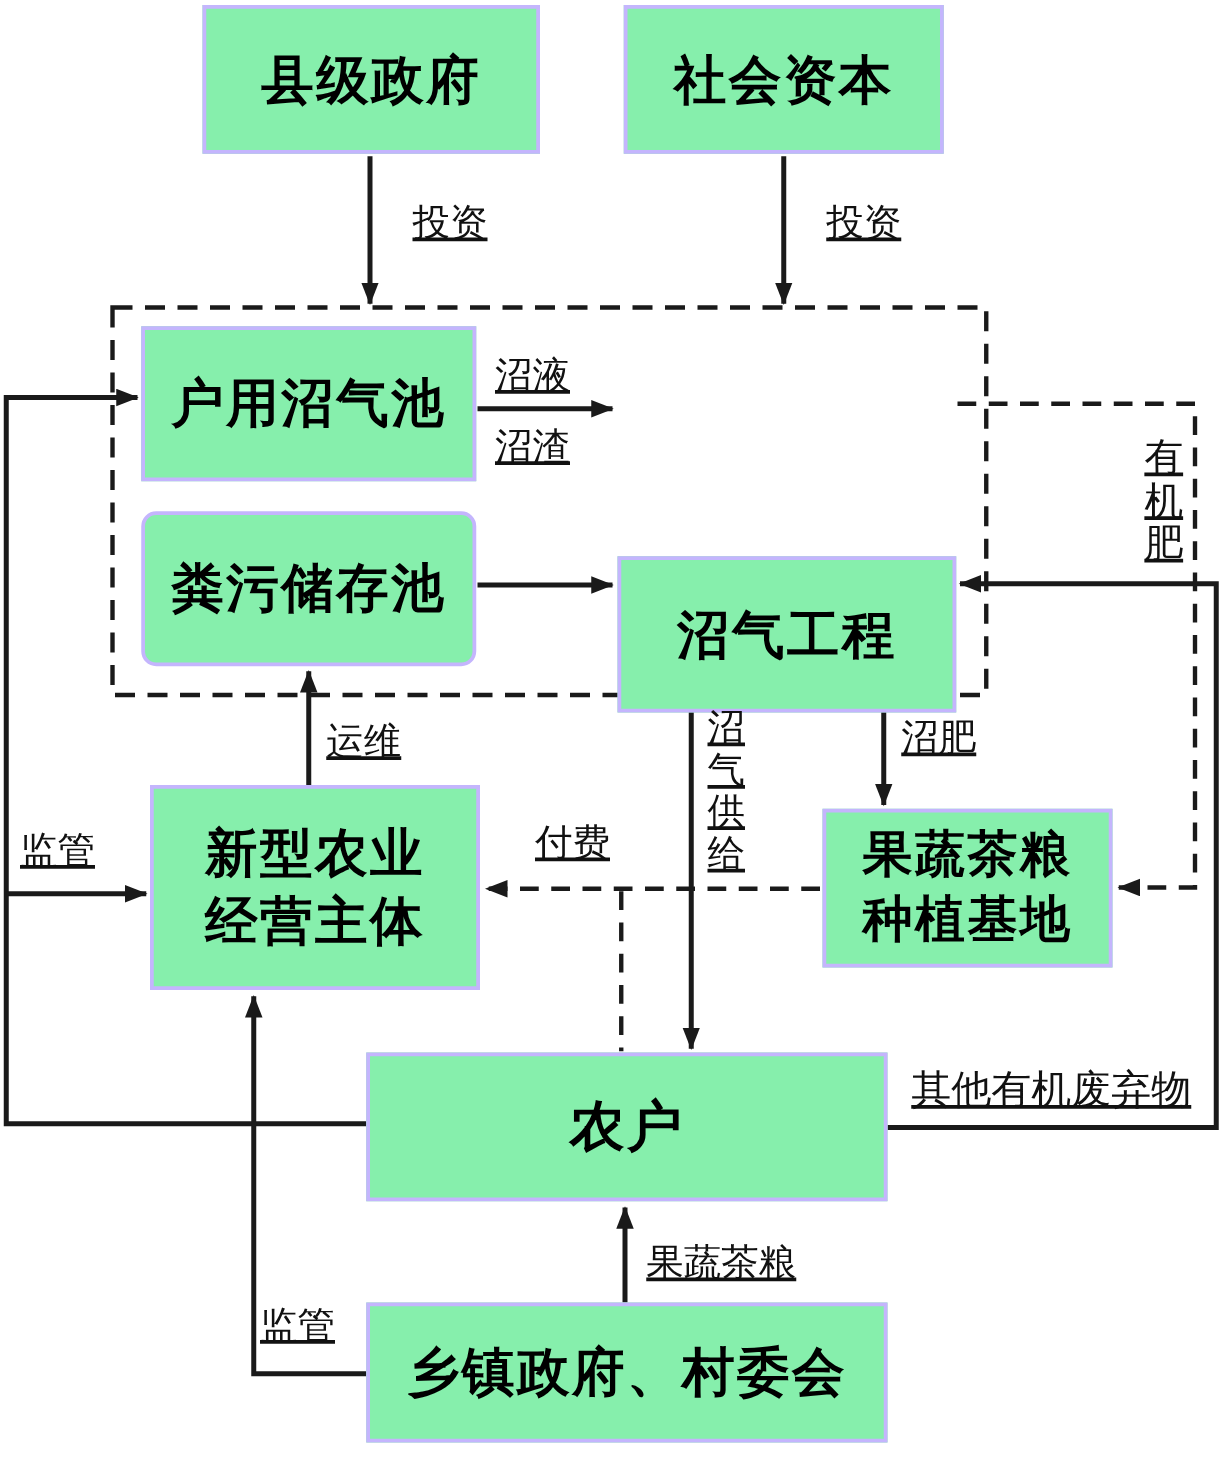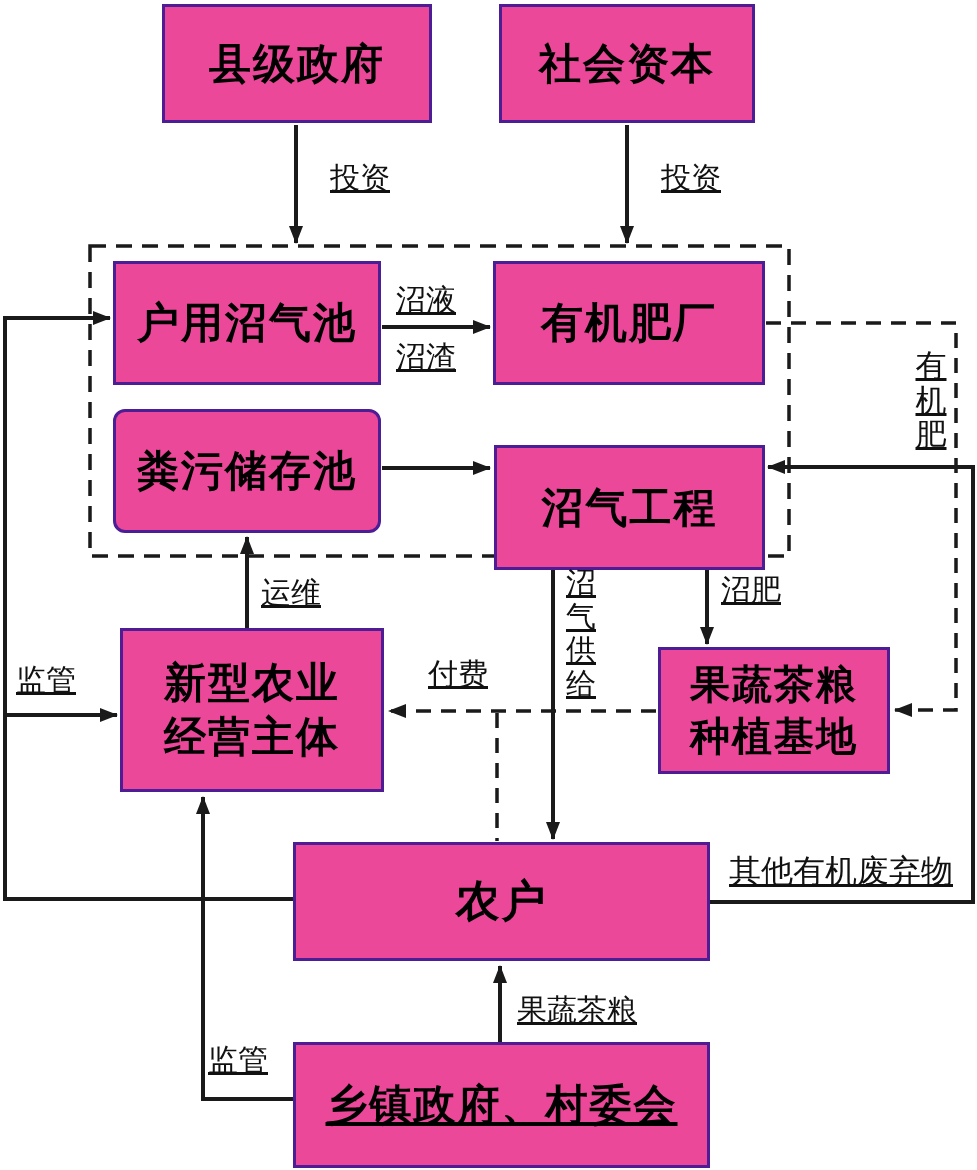--- a/index.html
+++ b/index.html
@@ -2,36 +2,36 @@
 <html><head>
 <meta charset="utf-8">
 <style>
   html,body{margin:0;padding:0;background:#fff;}
   #canvas{position:relative;width:977px;height:1170px;background:#fff;overflow:hidden;
           font-family:"Liberation Sans",sans-serif;}
   #connectors{position:absolute;left:0;top:0;width:977px;height:1170px;}
   .ln{stroke:#1a1a1a;stroke-width:4;fill:none;}
   .dln{stroke:#1a1a1a;stroke-width:3.5;fill:none;stroke-dasharray:15 10;}
   .dbox{stroke:#1a1a1a;stroke-width:3.5;fill:none;stroke-dasharray:16 10;}
-  .box{position:absolute;box-sizing:border-box;border:3px solid #4c1d95;background:#ec4899;
+  .box{position:absolute;box-sizing:border-box;border:3px solid #c4b5fd;background:#86efac;
        display:flex;flex-direction:column;align-items:center;justify-content:center;
        text-align:center;font-weight:700;color:#000;letter-spacing:2px;}
   .lbl{position:absolute;color:#111;font-family:"Liberation Serif",serif;white-space:nowrap;text-decoration:underline;}
   .vlbl{white-space:normal;word-break:break-all;line-height:1.12;text-align:center;}
 
   #box-county{left:162px;top:4px;width:270px;height:119px;font-size:42px;}
   #box-social{left:499px;top:4px;width:256px;height:119px;font-size:42px;}
   #box-household{left:113px;top:261px;width:268px;height:124px;font-size:42px;}
   #box-plant{left:493px;top:261px;width:272px;height:124px;font-size:42px;}
   #box-manure{left:113px;top:409px;width:268px;height:124px;font-size:42px;border-radius:12px;}
   #box-project{left:494px;top:409px;width:271px;height:125px;font-size:42px;margin-top:36px;}
   #box-newagri{left:120px;top:628px;width:264px;height:164px;font-size:42px;line-height:1.28;}
   #box-base{left:658px;top:647px;width:232px;height:127px;font-size:40px;line-height:1.28;}
   #box-farmers{left:293px;top:842px;width:417px;height:119px;font-size:44px;}
-  #box-township{left:293px;top:1042px;width:417px;height:126px;font-size:42px;text-decoration:underline;}
+  #box-township{left:293px;top:1042px;width:417px;height:112px;font-size:42px;}
 
   #lbl-invest-left{left:330px;top:158px;font-size:30px;}
   #lbl-invest-right{left:661px;top:158px;font-size:30px;}
   #lbl-slurry{left:396px;top:280px;font-size:30px;}
   #lbl-residue{left:396px;top:337px;font-size:30px;}
   #lbl-organicfert{left:913px;top:349px;font-size:31px;width:36px;}
   #lbl-om{left:261px;top:573px;font-size:30px;}
   #lbl-supervise-left{left:16px;top:660px;font-size:30px;}
   #lbl-pay{left:428px;top:654px;font-size:30px;}
   #lbl-supply{left:564px;top:566px;font-size:30px;width:34px;}
@@ -74,23 +74,20 @@
 
   <div class="box" id="box-county">
     <div>县级政府</div>
   </div>
   <div class="box" id="box-social">
     <div>社会资本</div>
   </div>
   <div class="box" id="box-household">
     <div>户用沼气池</div>
   </div>
-  <div class="box" id="box-plant">
-    <div>有机肥厂</div>
-  </div>
   <div class="box" id="box-manure">
     <div>粪污储存池</div>
   </div>
   <div class="box" id="box-project">
     <div>沼气工程</div>
   </div>
   <div class="box" id="box-newagri">
     <div>新型农业</div>
     <div>经营主体</div>
   </div>

